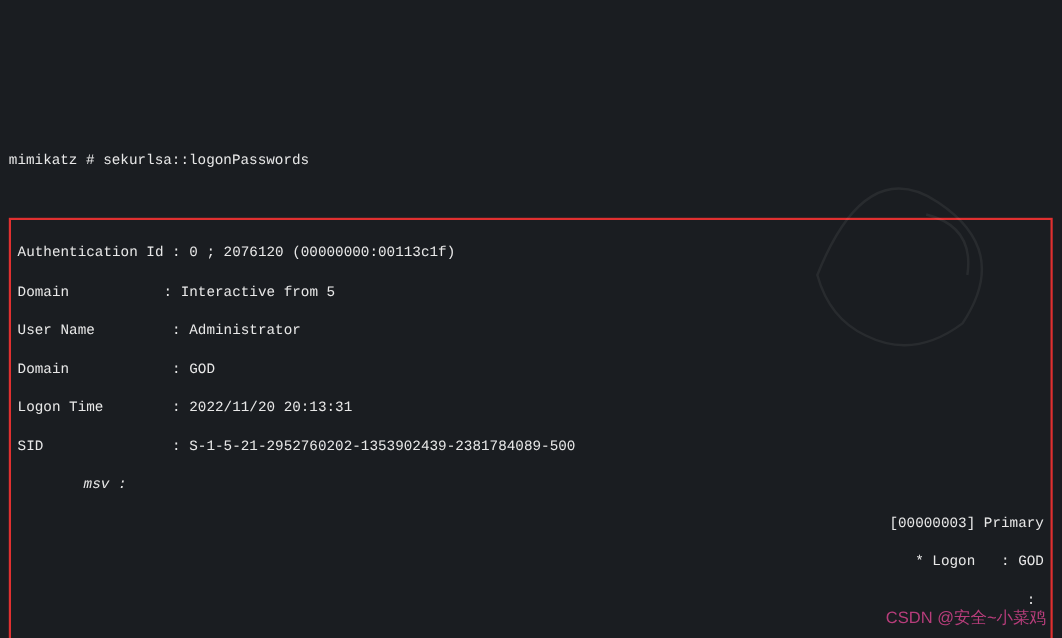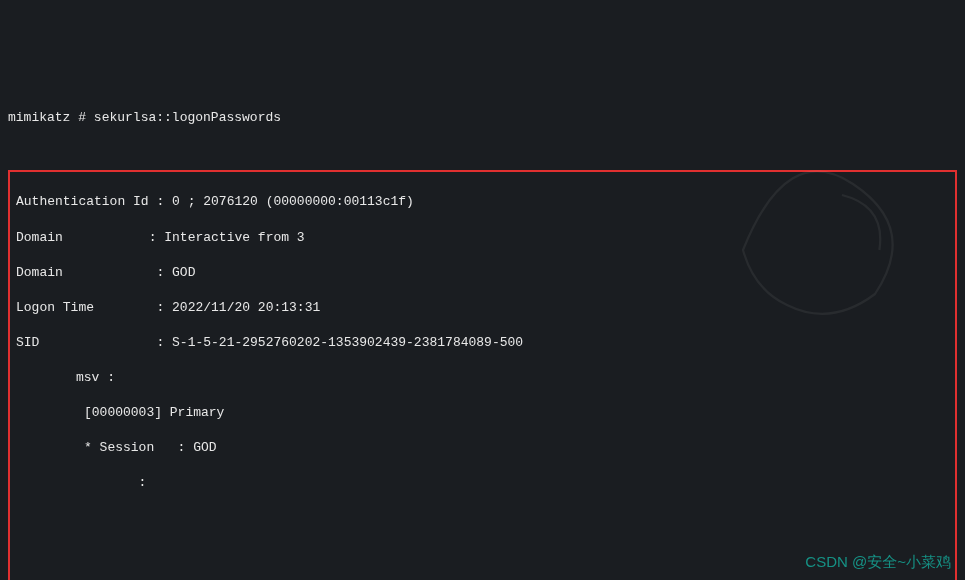--- a/index.html
+++ b/index.html
@@ -15,33 +15,34 @@
       font-family: 'Consolas', 'Monaco', 'Courier New', monospace;
       font-size: 13px;
       line-height: 1.35;
       padding: 4px 8px;
       overflow: hidden;
       position: relative;
       white-space: pre;
     }
     .prompt-line {
       margin-bottom: 8px;
+      margin-top: 28px;
     }
     .red-box {
       border: 2px solid #e03030;
       padding: 4px 6px;
       margin-bottom: 10px;
     }
-    .indent1 { padding-left: 60px; }
-    .indent2 { padding-left: 68px; }
+    .indent1 { padding-left: 60px; font-style: italic; }
+    .indent2 { padding-left: 68px; text-align: right; }
     .watermark {
       position: absolute;
       bottom: 8px;
       right: 14px;
-      color: #14b8a6;
+      color: #ec4899;
       opacity: 0.75;
       font-size: 15px;
       font-family: sans-serif;
     }
     .bg-deco {
       position: absolute;
       top: 100px;
       right: 40px;
       width: 220px;
       height: 220px;
@@ -58,27 +59,28 @@
 <div class="bg-deco">
   <svg viewBox="0 0 100 100">
       <path d="M10 60 Q30 10 60 30 Q90 50 70 80 Q50 95 30 85 Q15 78 10 60 Z M55 35 Q75 40 72 60" fill="none" stroke="#fff" stroke-width="1"></path>
     </svg>
 </div>
 
 <div class="prompt-line"><span>mimikatz # </span><span>sekurlsa::logonPasswords</span></div>
 
 <div class="red-box">
 <div><span>Authentication Id</span> : <span>0 ; 2076120 (00000000:00113c1f)</span></div>
-<div><span>Domain</span>           : <span>Interactive from 3</span></div>
+<div><span>Domain</span>           : <span>Interactive from 5</span></div>
+<div><span>User Name</span>         : <span>Administrator</span></div>
 <div><span>Domain</span>            : <span>GOD</span></div>
 <div><span>Logon Time</span>        : <span>2022/11/20 20:13:31</span></div>
 <div><span>SID</span>               : <span>S-1-5-21-2952760202-1353902439-2381784089-500</span></div>
 <div class="indent1"><span>msv :</span></div>
 <div class="indent2"><span>[00000003] Primary</span></div>
-<div class="indent2"><span>* Session</span>   : <span>GOD</span></div>
+<div class="indent2"><span>* Logon</span>   : <span>GOD</span></div>
 <div class="indent2">       : </div>
 
 
 
 
 
 
 
 
 

